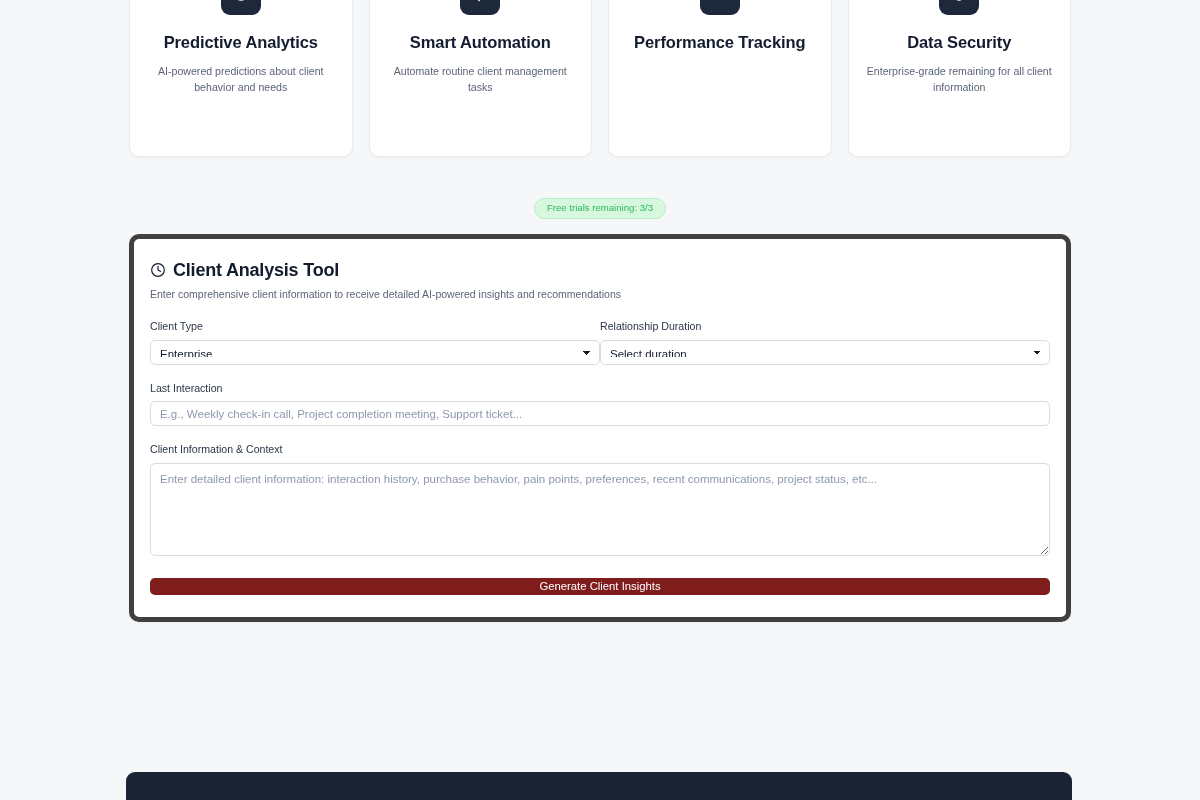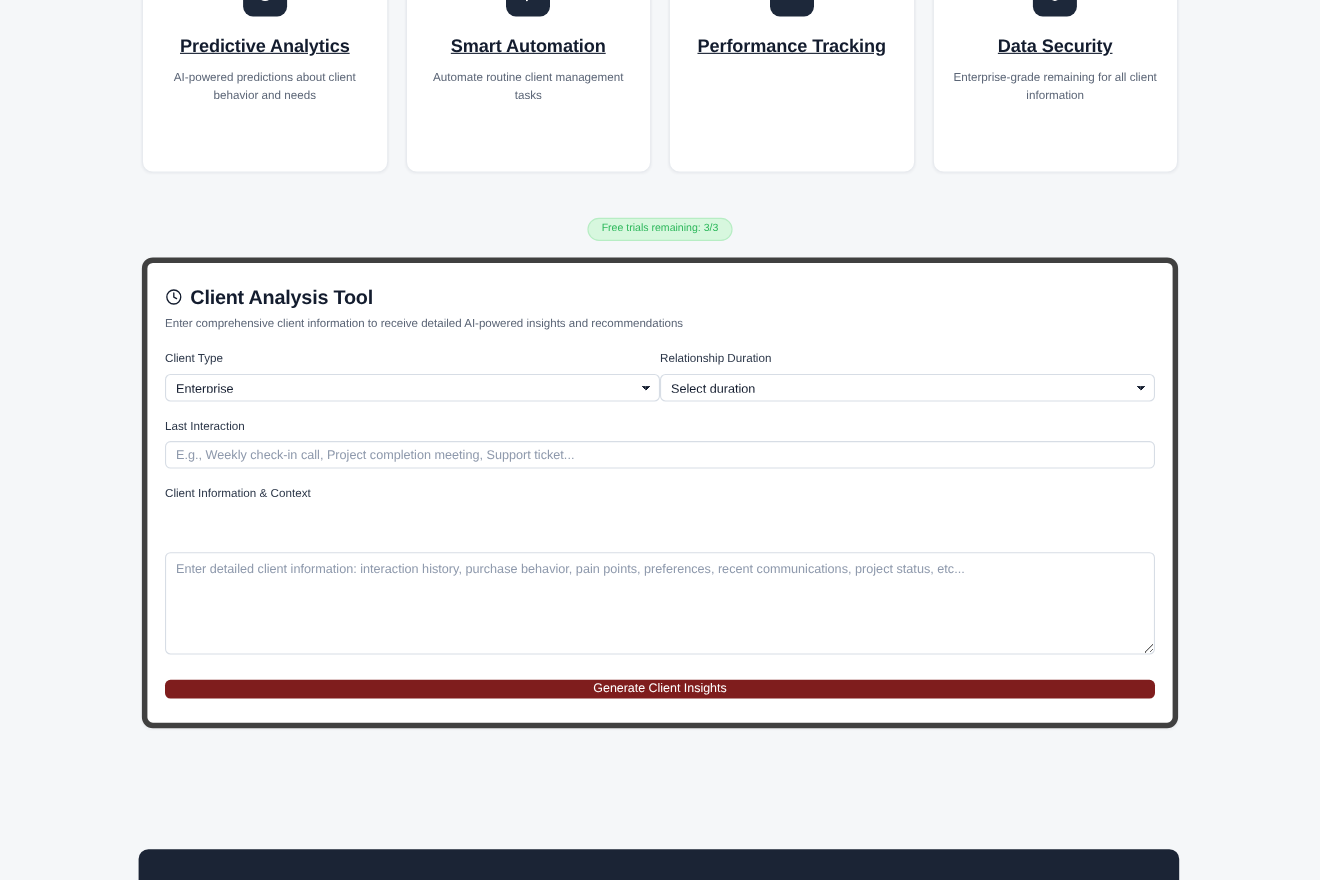--- a/index.html
+++ b/index.html
@@ -50,21 +50,20 @@
     flex: 0 0 auto;
   }
   .feature-icon svg { display: block; }
   .feature-title {
     font-size: 16.5px;
     font-weight: bold;
     color: #131c2e;
     letter-spacing: -0.1px;
     margin-bottom: 10px;
     line-height: 1.2;
-    text-decoration: underline;
   }
   .feature-desc {
     font-size: 10.6px;
     color: #5b6576;
     line-height: 1.55;
     max-width: 215px;
     text-align: center;
   }
 
   
@@ -161,21 +160,20 @@
   }
   input.control::placeholder,
   textarea.control::placeholder {
     color: #8e99ac;
   }
   .field-block { margin-bottom: 18px; }
   textarea.control {
     height: 93px;
     resize: vertical;
     padding: 9px 9px;
-    margin-top: 39px;
   }
 
   .generate-btn {
     width: 100%;
     height: 17px;
     background: #7f1d1d;
     border: none;
     border-radius: 5px;
     color: #ffffff;
     font-family: "Liberation Sans", sans-serif;

